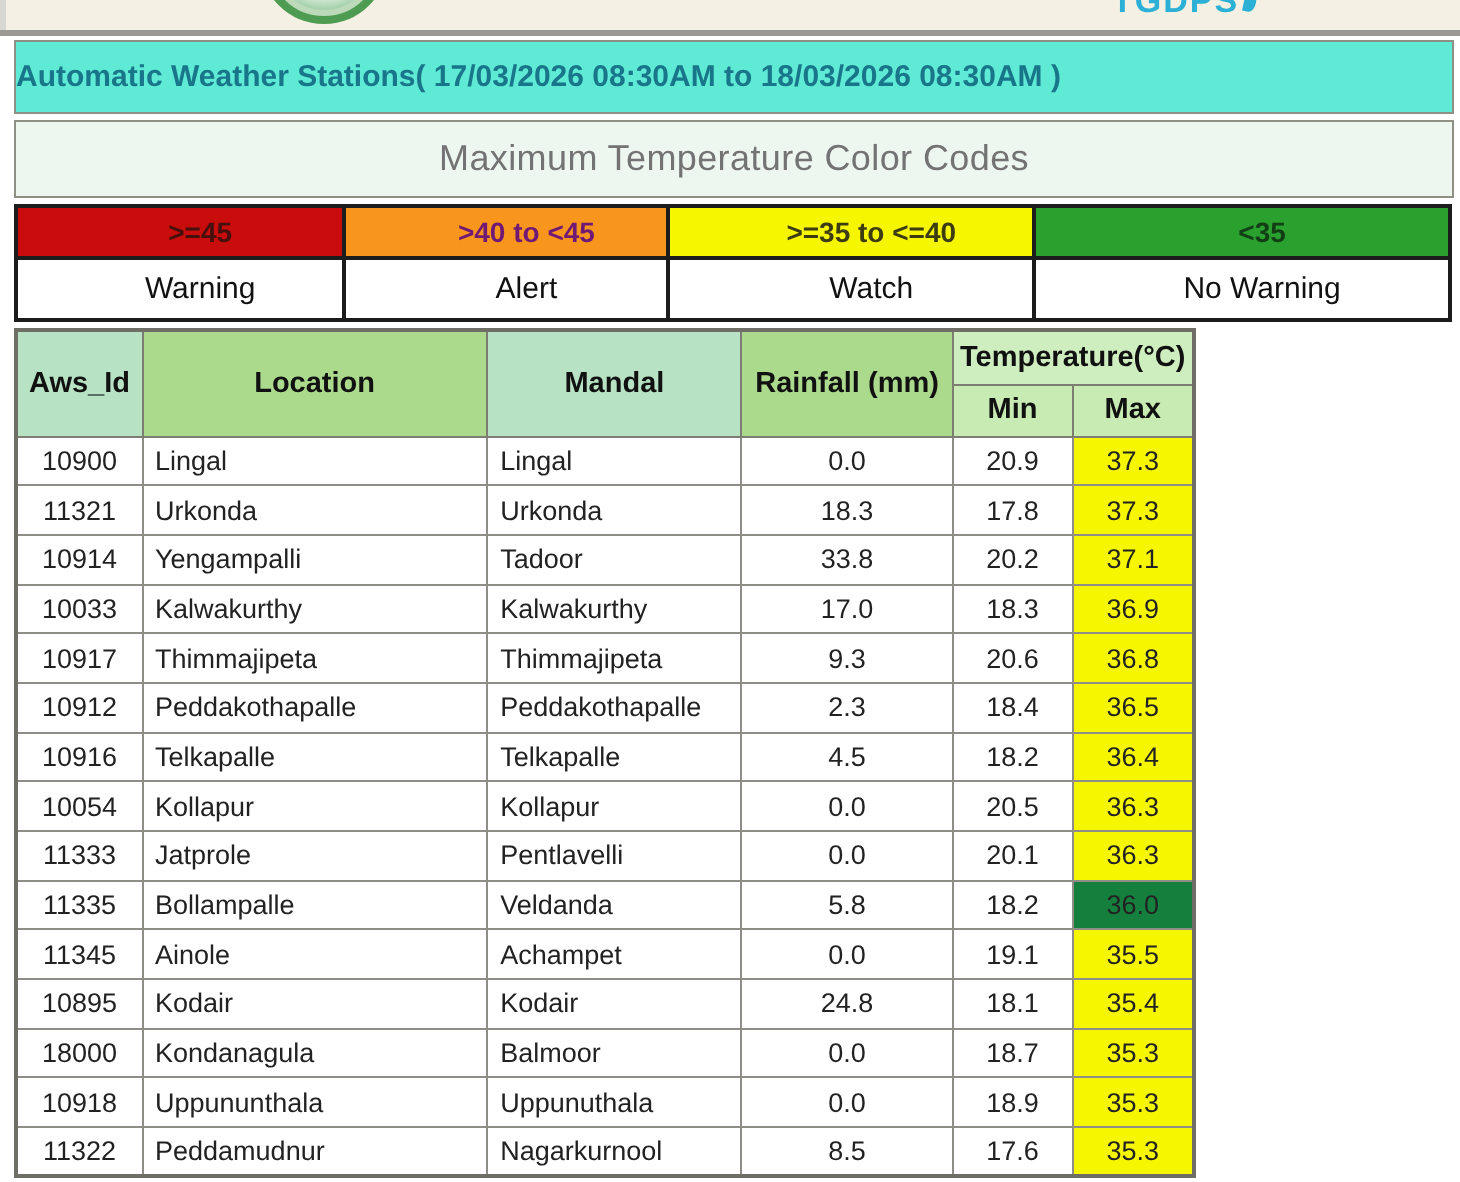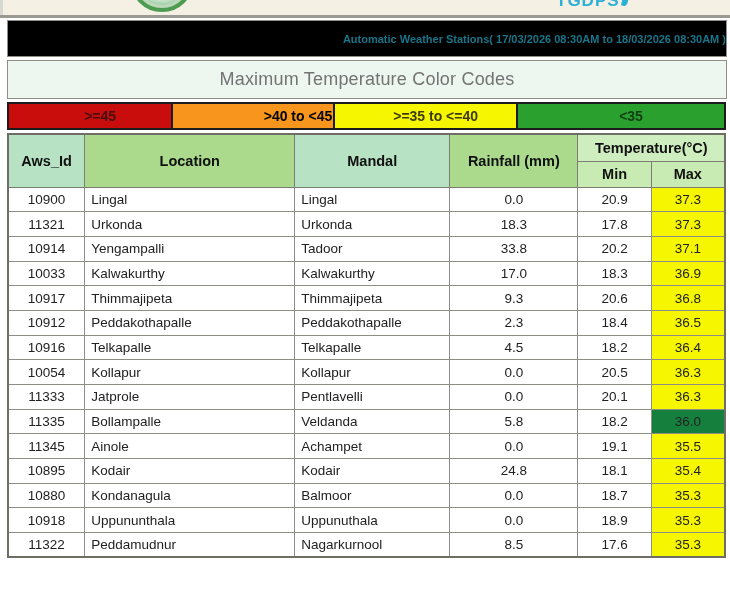--- a/index.html
+++ b/index.html
@@ -27,42 +27,42 @@
   }
   .brand-mark {
     display: inline-block; width: 6px; height: 10px;
     margin-left: 2px;
     border-radius: 60% 60% 60% 0;
     background: #2cb0d6; transform: rotate(12deg);
   }
   .hr-sep { height: 3px; background: #9a9a92; }
   .aws-bar {
     margin: 2px 3px 0 7px; height: 37px;
-    background: #000000; border: 1px solid #8f8f85;
-    display: flex; align-items: center; justify-content: flex-end;
-    color: #19768a; font-weight: bold; font-size: 11px;
+    background: #5eead4; border: 1px solid #8f8f85;
+    display: flex; align-items: center; justify-content: flex-start;
+    color: #19768a; font-weight: bold; font-size: 15px;
   }
   .codes-title {
     margin: 3px 3px 0 7px; height: 39px;
     background: #edf7ef; border: 1px solid #8f8f85;
     display: flex; align-items: center; justify-content: center;
     font-size: 18px; color: #737373; letter-spacing: 0.2px;
   }
   table { border-collapse: collapse; table-layout: fixed; }
   .codes-table { margin: 3px 3px 0 7px; width: 719px; }
   .codes-table td { border: 2px solid #1c1c1c; padding-left: 21px; }
   .codes-table .band {
     height: 26px; text-align: center;
     font-weight: bold; font-size: 14px;
   }
   .codes-table .band-label {
     height: 31px; text-align: center;
     background: #ffffff; color: #111; font-size: 15px;
   }
-  .data-table { margin: 3px 3px 0 7px; width: 719px; border: 2px solid #6e6e66; }
+  .data-table { margin: 3px 3px 0 7px; width: 591px; border: 2px solid #6e6e66; }
   .data-table th {
     border: 1px solid #7d7d74;
     font-size: 14.5px; font-weight: bold; color: #111;
     padding: 0;
   }
   .th-mint  { background: #b7e2c3; }
   .th-green { background: #abda8d; }
   .th-pale  { background: #cfeec0; height: 27px; }
   .th-sub   { background: #c8ebb3; height: 26px; }
   .data-table td {
@@ -95,23 +95,29 @@
 <table class="codes-table">
   <colgroup>
     <col style="width:22.9%">
       <col style="width:22.6%">
       <col style="width:25.5%">
       <col style="width:29%">
   </colgroup>
   <tbody>
     <tr id="bands-row">
         <td class="band" style="background-color: rgb(201, 12, 12); color: rgb(69, 16, 14);">&gt;=45</td>
-        <td class="band" style="background-color: rgb(248, 149, 29); color: #000000; text-align: right;">&gt;40 to &lt;45</td>
+        <td class="band" style="background-color: rgb(248, 149, 29); color: #701a75;">&gt;40 to &lt;45</td>
         <td class="band" style="background-color: rgb(246, 246, 0); color: rgb(60, 60, 16);">&gt;=35 to &lt;=40</td>
         <td class="band" style="background-color: rgb(42, 161, 46); color: rgb(18, 61, 21);">&lt;35</td>
+      </tr>
+    <tr id="labels-row">
+        <td class="band-label">Warning</td>
+        <td class="band-label">Alert</td>
+        <td class="band-label">Watch</td>
+        <td class="band-label">No Warning</td>
       </tr>
   </tbody>
 </table>
 
 <table class="data-table">
   <colgroup>
     <col style="width:10.7%">
       <col style="width:29.3%">
       <col style="width:21.6%">
       <col style="width:17.9%">
@@ -234,21 +240,21 @@
   <tr>
     <td class="c">10895</td>
     <td class="l">Kodair</td>
     <td class="l">Kodair</td>
     <td class="c">24.8</td>
     <td class="c">18.1</td>
     <td class="c max" style="background-color: rgb(246, 246, 0);">35.4</td>
   </tr>
 
   <tr>
-    <td class="c">10880</td>
+    <td class="c">18000</td>
     <td class="l">Kondanagula</td>
     <td class="l">Balmoor</td>
     <td class="c">0.0</td>
     <td class="c">18.7</td>
     <td class="c max" style="background-color: rgb(246, 246, 0);">35.3</td>
   </tr>
 
   <tr>
     <td class="c">10918</td>
     <td class="l">Uppununthala</td>

